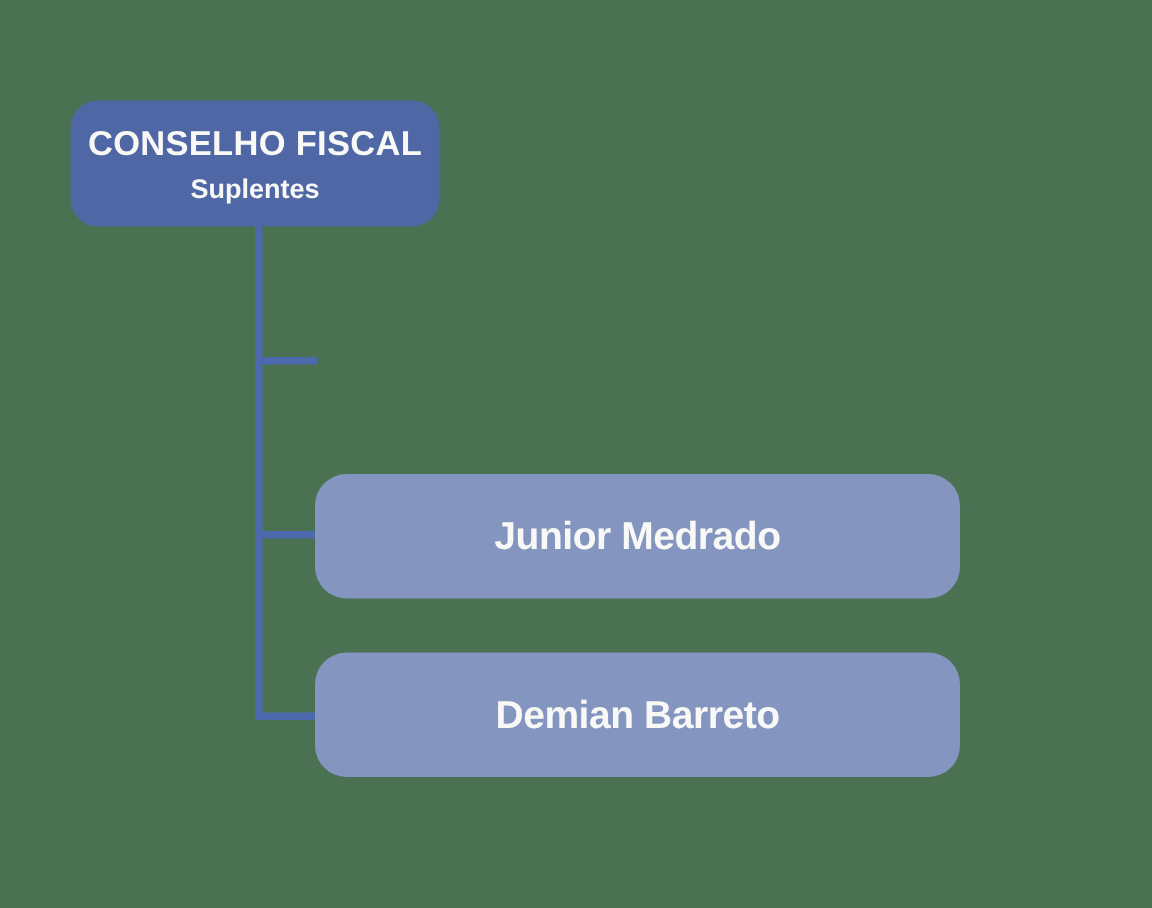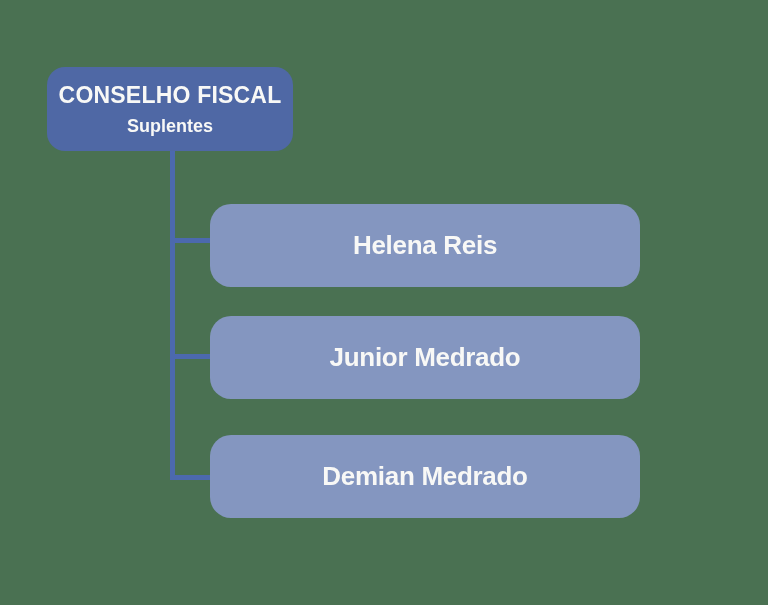--- a/index.html
+++ b/index.html
@@ -97,23 +97,20 @@
   <div class="vline"></div>
   <div class="hline hline-1"></div>
   <div class="hline hline-2"></div>
   <div class="hline hline-3"></div>
 
   <div class="root-box">
     <div class="root-title">CONSELHO FISCAL</div>
     <div class="root-subtitle">Suplentes</div>
   </div>
 
-  <div class="member-box member-1">
-    <span>Helena Reis</span>
-  </div>
   <div class="member-box member-2">
     <span>Junior Medrado</span>
   </div>
   <div class="member-box member-3">
-    <span>Demian Medrado</span>
+    <span>Demian Barreto</span>
   </div>
 
 </div>
 
 </body></html>

